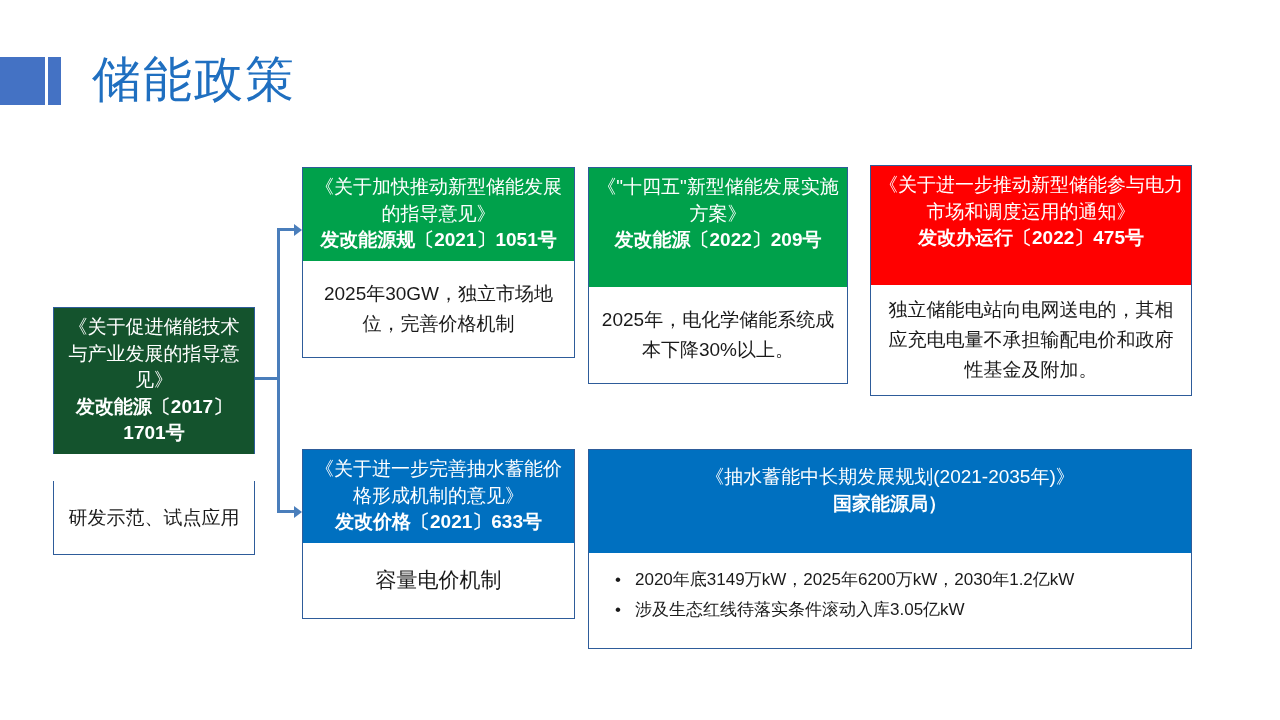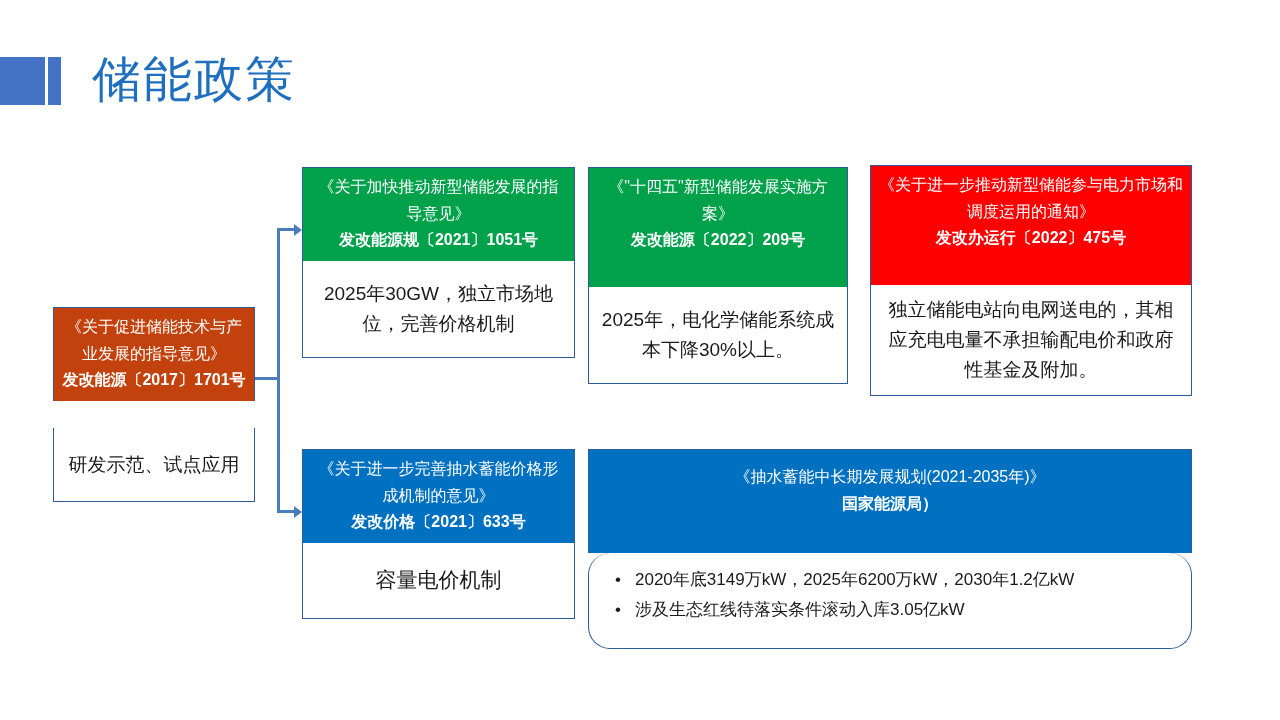--- a/index.html
+++ b/index.html
@@ -54,21 +54,21 @@
   .card {
     position: absolute;
     box-sizing: border-box;
   }
   .card-header {
     box-sizing: border-box;
     width: 100%;
     text-align: center;
     padding: 6px 8px 7px 8px;
     color: #FFFFFF;
-    font-size: 16px;
+    font-size: 19px;
     line-height: 26.5px;
   }
   .card-header .reg {
     font-weight: 400;
   }
   .card-header .bold {
     font-weight: bold;
   }
   .card-body {
     box-sizing: border-box;
@@ -82,21 +82,20 @@
     line-height: 30px;
     padding: 10px 10px 10px 10px;
     display: flex;
     align-items: center;
     justify-content: center;
   }
   .card-body.bullets {
     display: block;
     text-align: left;
     padding: 12px 18px 14px 26px;
-    border-radius: 22px;
   }
   .card-body.bullets ul {
     margin: 0;
     padding: 0 0 0 20px;
     list-style: none;
   }
   .card-body.bullets li {
     position: relative;
     font-size: 17px;
     line-height: 30px;
@@ -106,21 +105,21 @@
   .card-body.bullets li::before {
     content: "•";
     position: absolute;
     left: -20px;
     top: 0;
     color: #1A1A1A;
   }
   .hdr-green   { background: #00A14B; border: 1px solid #2E5C9A; border-bottom: none; }
   .hdr-red     { background: #FF0000; border: 1px solid #2E5C9A; border-bottom: none; }
   .hdr-blue    { background: #0070C0; border: 1px solid #2E5C9A; border-bottom: none; }
-  .hdr-blue-soft { background: #c2410c; border: 1px solid #2E5C9A; border-bottom: none; }
+  .hdr-blue-soft { background: #14532d; border: 1px solid #2E5C9A; border-bottom: none; }
 
   
   #card-root      { left: 53px;  top: 307px; width: 202px; }
   #card-root .card-body { min-height: 74px; font-size: 19px; line-height: 29px; margin-top: 27px; }
 
   #card-policy-1  { left: 302px; top: 167px; width: 273px; }
   #card-policy-1 .card-body { min-height: 97px; }
 
   #card-policy-2  { left: 588px; top: 167px; width: 260px; }
   #card-policy-2 .card-header { padding-bottom: 33.5px; }

